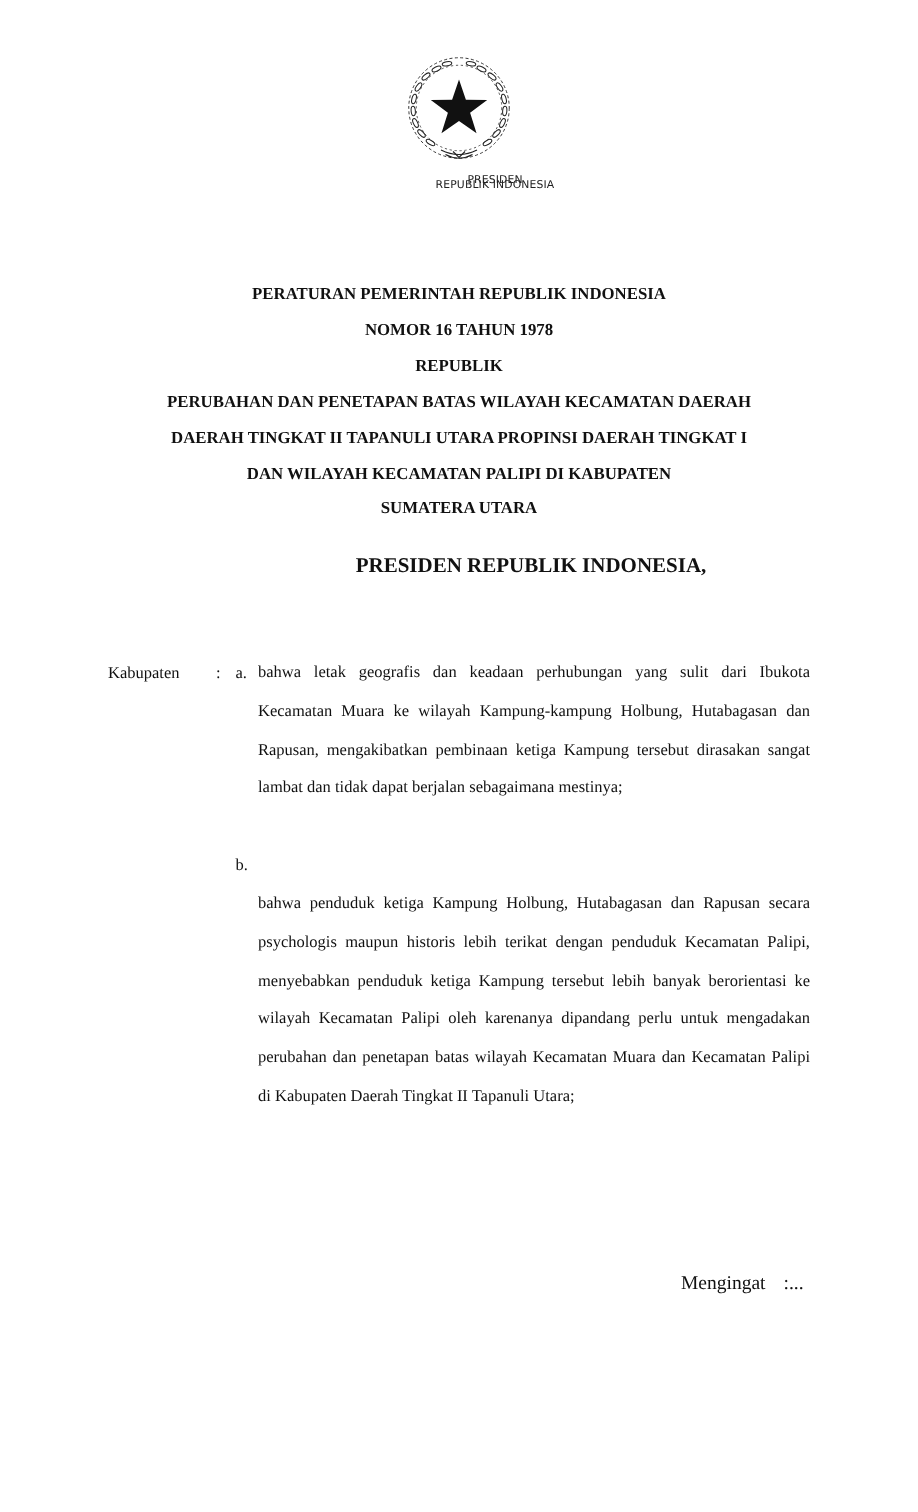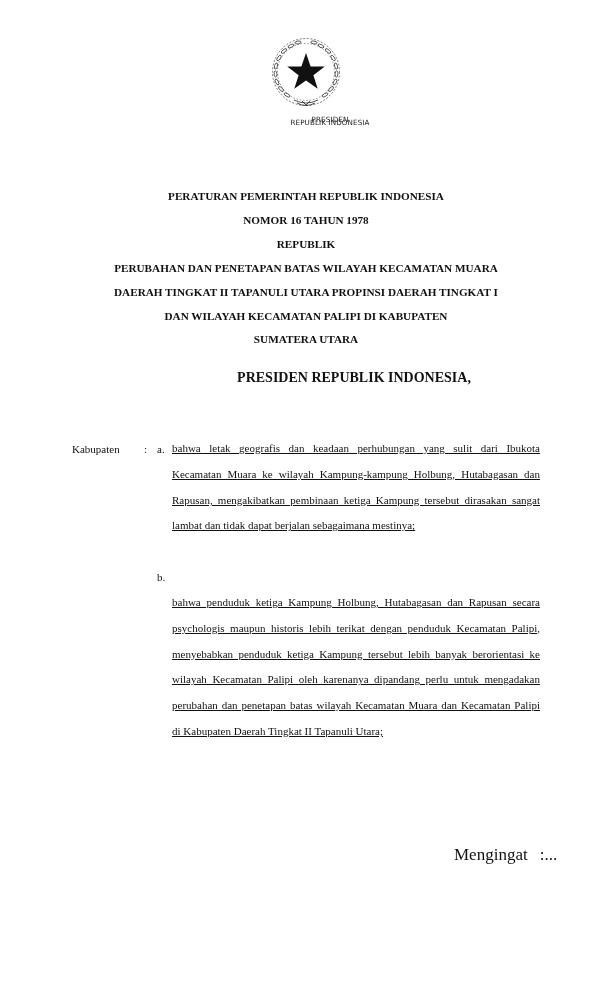--- a/index.html
+++ b/index.html
@@ -90,32 +90,31 @@
     line-height: 20px;
   }
   .item-text {
     position: absolute;
     left: 172px;
     width: 368px;
     font-size: 11px;
     line-height: 25.8px;
     text-align: justify;
     text-align-last: left;
-    text-decoration: underline;
   }
   .marker-a { top: 439px; }
   .text-a { top: 436px; }
   .marker-b { top: 567px; }
   .text-b { top: 572px; margin-top: 18px; }
 
   .continuation {
     position: absolute;
     left: 454px;
     top: 845px;
-    font-size: 17px;
+    font-size: 13px;
     line-height: 20px;
     white-space: nowrap;
   }
   .continuation .cont-sep {
     display: inline-block;
     margin-left: 12px;
   }
 </style>
 </head>
 <body>
@@ -162,21 +161,21 @@
     </svg>
   </div>
 
   <div class="institution inst-1">PRESIDEN</div>
   <div class="institution inst-2">REPUBLIK INDONESIA</div>
 
   <div class="title-block">
     <span class="title-line">PERATURAN PEMERINTAH REPUBLIK INDONESIA</span>
     <span class="title-line">NOMOR 16 TAHUN 1978</span>
     <span class="title-line">REPUBLIK</span>
-    <span class="title-line">PERUBAHAN DAN PENETAPAN BATAS WILAYAH KECAMATAN MUARA</span>
+    <span class="title-line">PERUBAHAN DAN PENETAPAN BATAS WILAYAH KECAMATAN DAERAH</span>
     <span class="title-line">DAERAH TINGKAT II TAPANULI UTARA PROPINSI DAERAH TINGKAT I</span>
     <span class="title-line">DAN WILAYAH KECAMATAN PALIPI DI KABUPATEN</span>
     <span class="title-line">SUMATERA UTARA</span>
   </div>
 
   <div class="president-line">PRESIDEN REPUBLIK INDONESIA,</div>
 
   <div class="section-label">Kabupaten</div>
   <div class="section-colon">:</div>
 

